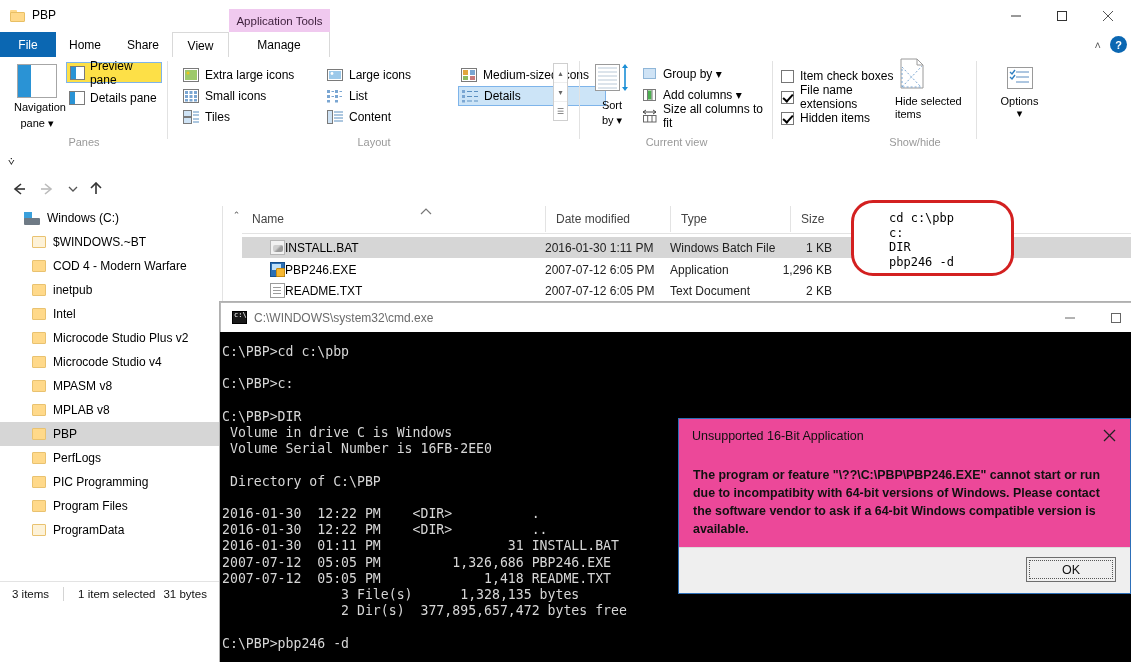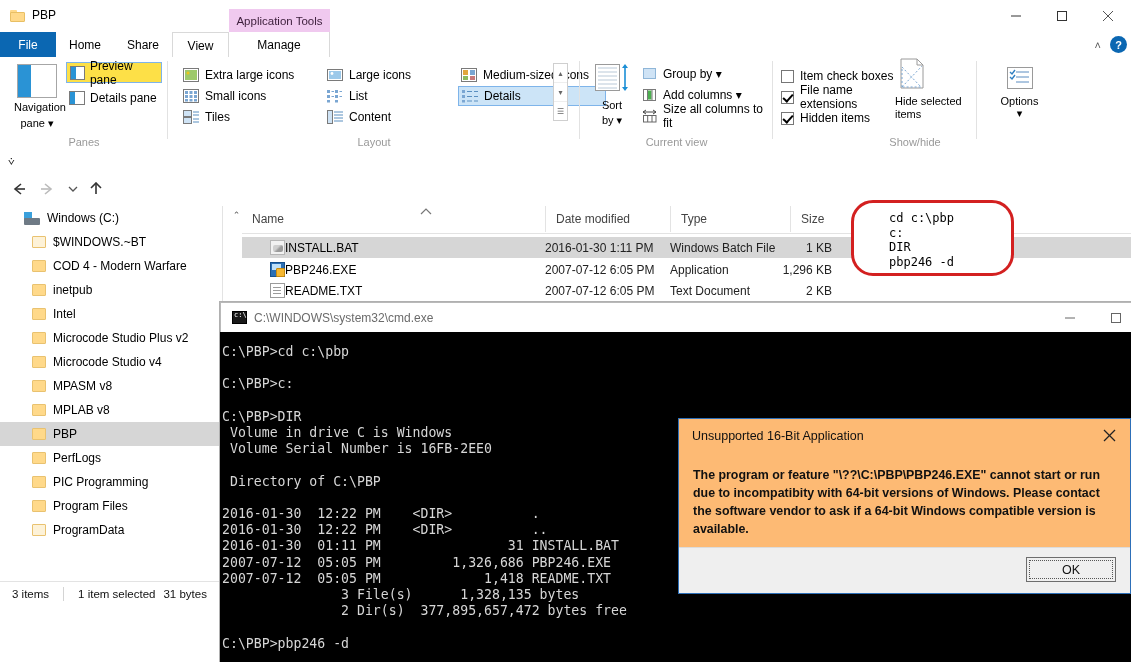--- a/index.html
+++ b/index.html
@@ -158,21 +158,21 @@
   .cmd-title { position:absolute; left:0; top:0; width:920px; height:30px; background:#fff; border:1px solid #b9b9b9; border-bottom:none; box-sizing:border-box; }
   .cmd-ic { position:absolute; left:11px; top:8px; width:15px; height:13px; background:#1a1a1a; border:1px solid #000; box-sizing:border-box; }
   .cmd-ic::after { content:"c:\\."; position:absolute; left:1px; top:-1px; font-family:"DejaVu Sans Mono", monospace; font-size:7px; color:#fff; }
   .cmd-titletext { position:absolute; left:33px; top:8px; font-size:12px; color:#6b6b6b; }
   .cmd-btns { position:absolute; right:0; top:0; height:29px; display:flex; }
   .cmd-btn { width:46px; height:29px; display:flex; align-items:center; justify-content:center; color:#555; }
   .cmd-body { position:absolute; left:0; top:30px; width:920px; height:330px; background:#000; overflow:hidden; }
   .cmd-body pre { margin:0; padding:12px 0 0 2px; font-family:"DejaVu Sans Mono", monospace; font-size:13.2px; line-height:16.2px; color:#d6d6d6; white-space:pre; }
 
   
-  .dialog { position:absolute; left:678px; top:418px; width:453px; height:176px; background:#fdba74; border:1px solid #2d6fb8; box-sizing:border-box; z-index:70; }
+  .dialog { position:absolute; left:678px; top:418px; width:453px; height:176px; background:#ec4899; border:1px solid #2d6fb8; box-sizing:border-box; z-index:70; }
   .dlg-title { position:absolute; left:13px; top:10px; font-size:12.5px; color:#111; }
   .dlg-close { position:absolute; right:6px; top:5px; width:30px; height:22px; display:flex; align-items:center; justify-content:center; color:#222; }
   .dlg-msg { position:absolute; left:14px; top:47px; width:418px; font-size:12.4px; line-height:18px; color:#111; font-weight:bold; }
   .dlg-foot { position:absolute; left:0; bottom:0; width:100%; height:46px; background:#efefef; border-top:1px solid #dcdcdc; box-sizing:border-box; }
   .dlg-ok { position:absolute; right:14px; top:9px; width:90px; height:25px; border:1px solid #6d6d6d; background:#efefef; box-sizing:border-box; display:flex; align-items:center; justify-content:center; font-size:12.5px; color:#111; outline:1px dotted #555; outline-offset:-4px; }
 </style>
 </head>
 <body>
 
 <div id="root">

